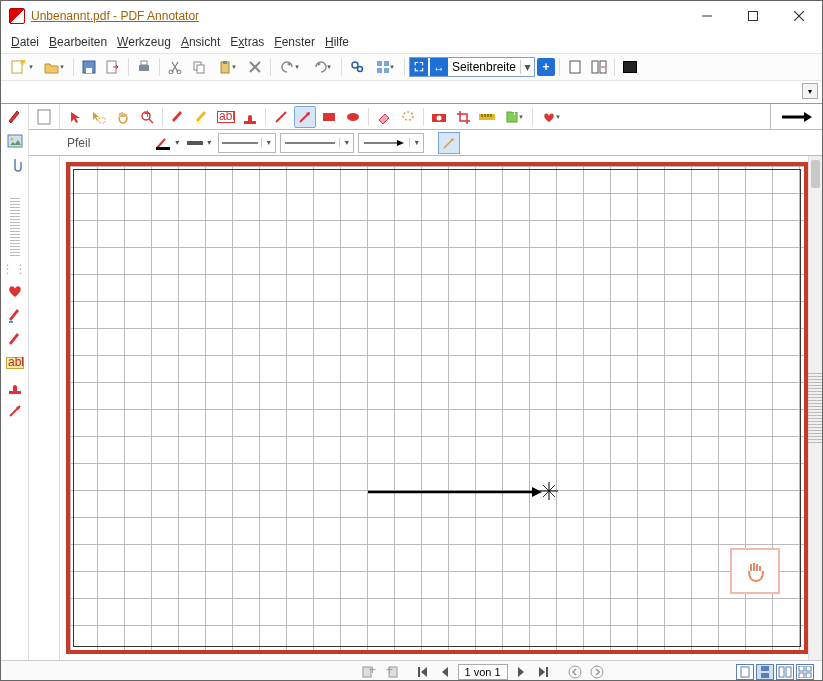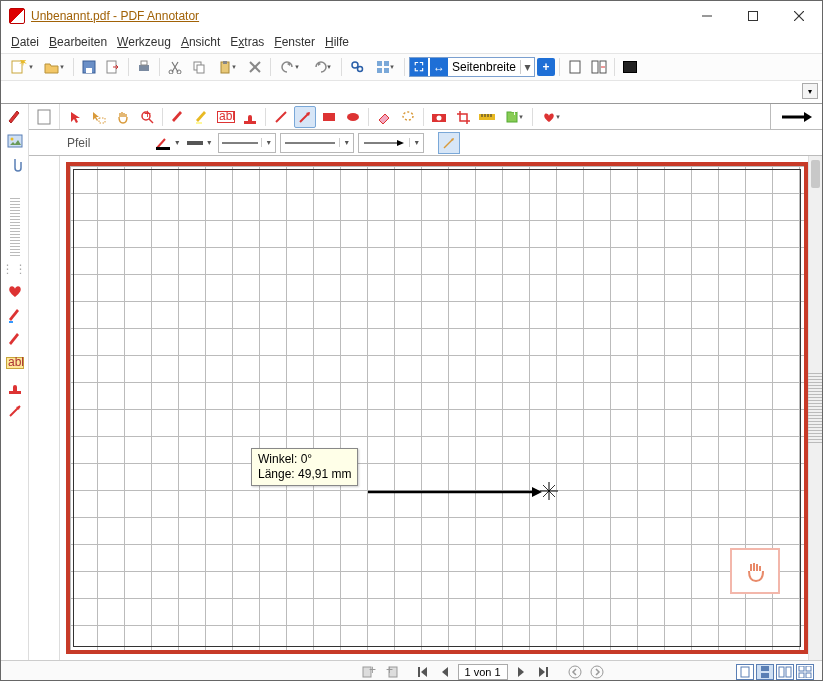--- a/index.html
+++ b/index.html
@@ -502,24 +502,20 @@
               </svg>
           </div>
           <div class="cursor-cross">
             <svg width="18" height="18">
                 <line x1="9" y1="0" x2="9" y2="18" stroke="#000"></line>
                 <line x1="0" y1="9" x2="18" y2="9" stroke="#000"></line>
                 <line x1="3" y1="3" x2="15" y2="15" stroke="#000" stroke-width="0.8"></line>
                 <line x1="15" y1="3" x2="3" y2="15" stroke="#000" stroke-width="0.8"></line>
               </svg>
           </div>
-          <div class="tooltip">
-            <div><span>Winkel:</span> <span>0°</span></div>
-            <div><span>Länge:</span> <span>49,91 mm</span></div>
-          </div>
           <div class="palm-btn">
               <svg width="24" height="24">
                 <path d="M8 12 v-7 m3 7 v-8 m3 8 v-7 m3 7 v-5 M6 12 q0 10 7 10 q7 0 7 -10" fill="none" stroke="#e88a6a" stroke-width="2"></path>
               </svg>
             </div>
         </div>
         <div class="vscroll">
           <div class="vscroll-thumb"></div>
         </div>
         <div class="vgrip"></div>

